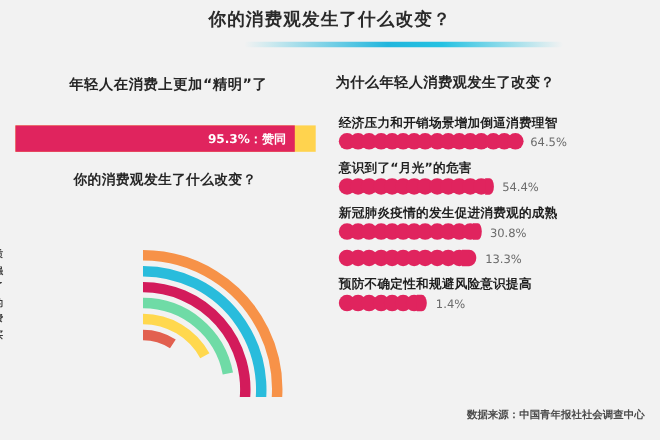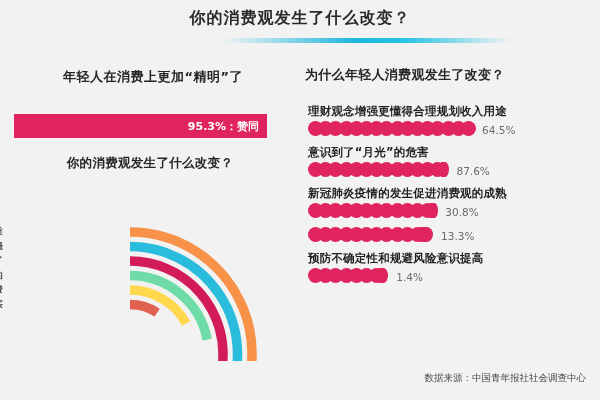--- a/index.html
+++ b/index.html
@@ -22,21 +22,21 @@
     background:linear-gradient(90deg,rgba(0,188,222,0) 0%,rgba(0,188,222,.15) 8%,#21b6dd 45%,#25c2e2 62%,rgba(0,188,222,.12) 94%,rgba(0,188,222,0) 100%);
     border-radius:3px;
   }
 
   
   .left-head{
     position:absolute;left:18px;top:68px;width:270px;text-align:center;
     font-size:13px;font-weight:bold;color:#262626;letter-spacing:.5px;
   }
   .agree-bar{
-    position:absolute;left:14px;top:114px;width:253px;height:24px;
+    position:absolute;left:14px;top:114px;width:273px;height:24px;
     background:#ffd34e;display:flex;align-items:flex-end;
   }
   .agree-fill{
     height:24px;background:#e0245e;display:flex;align-items:center;justify-content:flex-end;
     box-sizing:border-box;padding-right:8px;
   }
   .agree-label{color:#ffffff;font-size:11px;font-weight:bold;white-space:nowrap;}
 
   .left-sub{
     position:absolute;left:10px;top:155px;width:280px;text-align:center;
@@ -74,21 +74,21 @@
     border-radius:0 50% 50% 0;width:8px;
   }
   .reason-pct{
     font-size:10.5px;color:#6b6b6b;margin-left:6px;white-space:nowrap;
     font-family:"DejaVu Sans","Liberation Sans",sans-serif;
   }
 
   
   .credits{
     position:absolute;right:14px;bottom:14px;text-align:right;
-    font-size:9.5px;color:#4a4a4a;font-weight:normal;line-height:1.55;
+    font-size:9.5px;color:#4a4a4a;font-weight:bold;line-height:1.55;
   }
 </style>
 </head>
 <body>
 
 <div class="canvas">
 
   <div class="page-title">你的消费观发生了什么改变？</div>
   <div class="title-rule"></div>
 
@@ -120,21 +120,21 @@
         <div class="r-label" style="top: 83.5px; right: 163px;">只买有用的</div>
         <div class="r-label" style="top: 98px; right: 163px;">有节制有规划地消费</div>
         <div class="r-label" style="top: 112.5px; right: 163px;">不因便宜就随便买</div>
       </div>
   </div>
 
   <div class="right-head">为什么年轻人消费观发生了改变？</div>
 
   <div class="reason-list" id="reason-list">
       <div class="reason">
-        <div class="reason-label">理财观念增强更懂得合理规划收入用途</div>
+        <div class="reason-label">经济压力和开销场景增加倒逼消费理智</div>
         <div class="reason-row">
           <div class="dots" style="width: 168.051px;">
             <div class="dot" style="left: 0px; background: rgb(224, 36, 94);"></div>
             <div class="dot" style="left: 10.2px; background: rgb(224, 36, 94);"></div>
             <div class="dot" style="left: 20.4px; background: rgb(224, 36, 94);"></div>
             <div class="dot" style="left: 30.6px; background: rgb(224, 36, 94);"></div>
             <div class="dot" style="left: 40.8px; background: rgb(224, 36, 94);"></div>
             <div class="dot" style="left: 51px; background: rgb(224, 36, 94);"></div>
             <div class="dot" style="left: 61.2px; background: rgb(224, 36, 94);"></div>
             <div class="dot" style="left: 71.4px; background: rgb(224, 36, 94);"></div>
@@ -162,21 +162,21 @@
             <div class="dot" style="left: 51px; background: rgb(224, 36, 94);"></div>
             <div class="dot" style="left: 61.2px; background: rgb(224, 36, 94);"></div>
             <div class="dot" style="left: 71.4px; background: rgb(224, 36, 94);"></div>
             <div class="dot" style="left: 81.6px; background: rgb(224, 36, 94);"></div>
             <div class="dot" style="left: 91.8px; background: rgb(224, 36, 94);"></div>
             <div class="dot" style="left: 102px; background: rgb(224, 36, 94);"></div>
             <div class="dot" style="left: 112.2px; background: rgb(224, 36, 94);"></div>
             <div class="dot" style="left: 122.4px; background: rgb(224, 36, 94);"></div>
             <div class="dot part" style="left: 132.6px; width: 8.08734px; background: rgb(224, 36, 94);"></div>
           </div>
-          <span class="reason-pct">87.6%</span>
+          <span class="reason-pct">54.4%</span>
         </div>
       </div>
       <div class="reason">
         <div class="reason-label">新冠肺炎疫情的发生促进消费观的成熟</div>
         <div class="reason-row">
           <div class="dots" style="width: 131.351px;">
             <div class="dot" style="left: 0px; background: rgb(224, 36, 94);"></div>
             <div class="dot" style="left: 10.2px; background: rgb(224, 36, 94);"></div>
             <div class="dot" style="left: 20.4px; background: rgb(224, 36, 94);"></div>
             <div class="dot" style="left: 30.6px; background: rgb(224, 36, 94);"></div>

